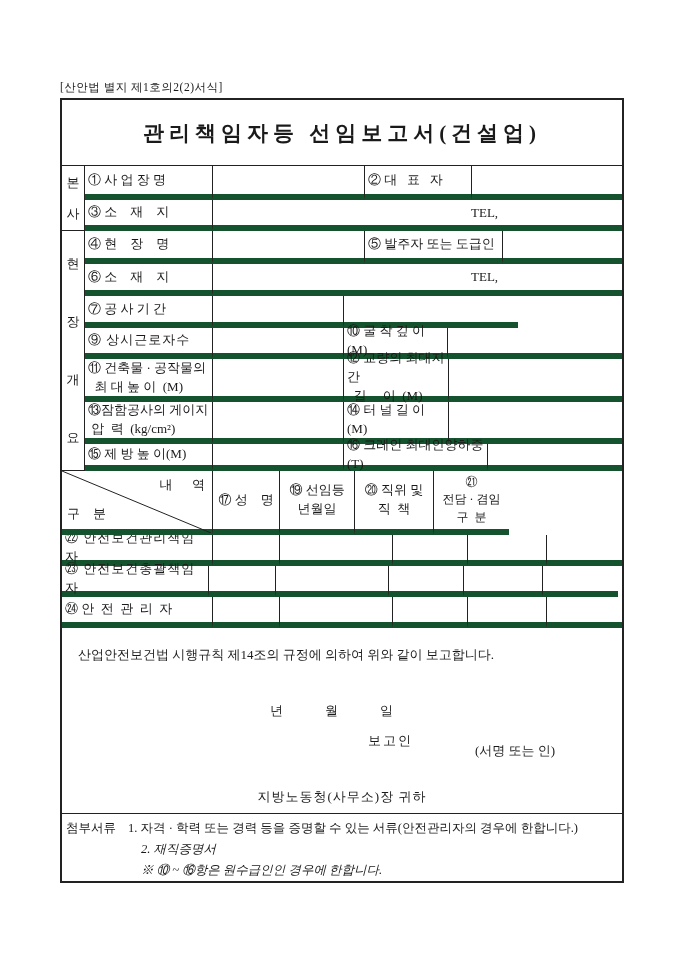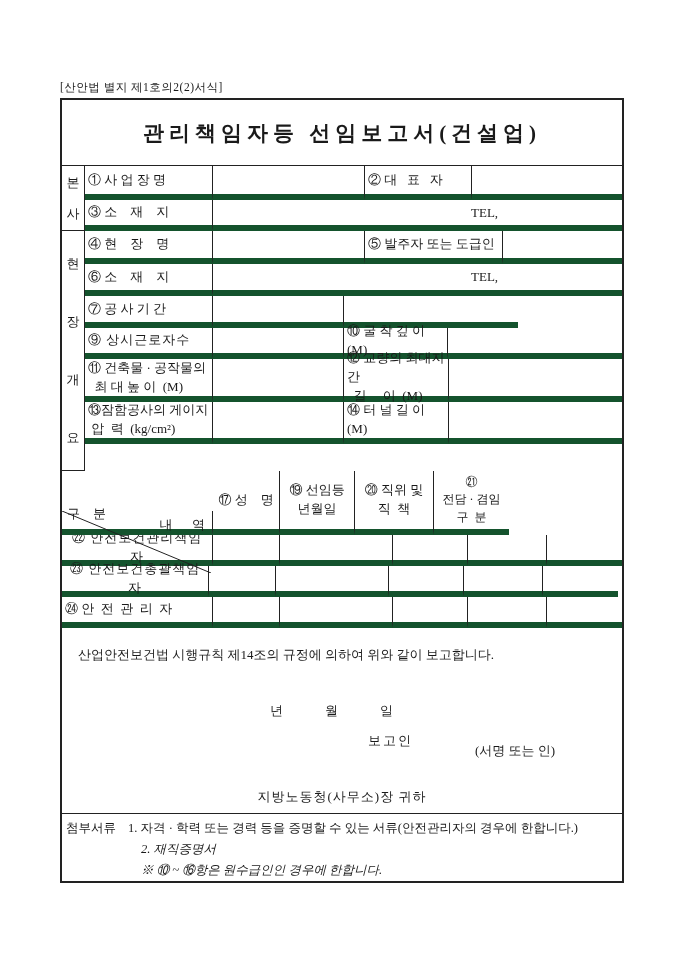--- a/index.html
+++ b/index.html
@@ -26,24 +26,24 @@
   .side-site{line-height:58px;}
   .sect-rows{display:flex;flex-direction:column;}
   .trow{display:flex;}
   .cell{
     box-sizing:border-box;border-right:1px solid #222;border-bottom:6px solid #14532d;
     display:flex;align-items:center;font-size:13px;padding:1px 3px;
     white-space:pre-wrap;line-height:1.45;
   }
   .cell.last{border-right:none;}
   .cell.ctr{justify-content:center;text-align:center;padding:1px 1px;}
-  .ls1{letter-spacing:1px;text-align:center;}
+  .ls1{letter-spacing:1px;}
   .tel-cell{position:relative;}
   .tel-txt{position:absolute;left:258px;top:50%;transform:translateY(-50%);font-size:13px;}
-  .corner{position:relative;padding:0;margin-top:40px;}
+  .corner{position:relative;padding:0;}
   .corner svg{position:absolute;left:0;top:0;}
   .corner .c-top{position:absolute;right:7px;top:5px;font-size:13px;white-space:pre;}
   .corner .c-bottom{position:absolute;left:5px;bottom:5px;font-size:13px;white-space:pre;}
   .small{font-size:12px;}
   .free-area{position:relative;height:185px;border-bottom:1px solid #222;font-size:13px;}
   .decl{position:absolute;left:16px;top:18px;}
   .date-line{position:absolute;left:208px;top:74px;display:flex;gap:42px;}
   .reporter{position:absolute;left:270px;top:104px;letter-spacing:2px;margin-left:36px;}
   .sign-note{position:absolute;left:413px;top:114px;}
   .recipient{position:absolute;left:0;top:160px;width:100%;text-align:center;letter-spacing:1px;}
@@ -116,20 +116,26 @@
   길     이  (M)</div>
         <div class="cell last" style="width:173px"></div>
       </div>
       <div class="trow" style="height:42px">
         <div class="cell" style="width:128px">⑬잠함공사의 게이지
  압  력  (kg/cm²)</div>
         <div class="cell" style="width:131px"></div>
         <div class="cell" style="width:105px">⑭ 터 널 길 이 (M)</div>
         <div class="cell last" style="width:173px"></div>
       </div>
+      <div class="trow" style="height:27px">
+        <div class="cell" style="width:128px">⑮ 제 방 높 이(M)</div>
+        <div class="cell" style="width:131px"></div>
+        <div class="cell" style="width:144px">⑯ 크레인 최대인양하중(T)</div>
+        <div class="cell last" style="width:134px"></div>
+      </div>
     </div>
   </div>
 
   <div class="trow" style="height:64px">
     <div class="cell corner" style="width:151px">
       <svg width="149" height="62" viewBox="0 0 149 62">
         <line x1="0" y1="0" x2="149" y2="62" stroke="#222" stroke-width="1"></line>
       </svg>
       <span class="c-top">내      역</span>
       <span class="c-bottom">구    분</span>

